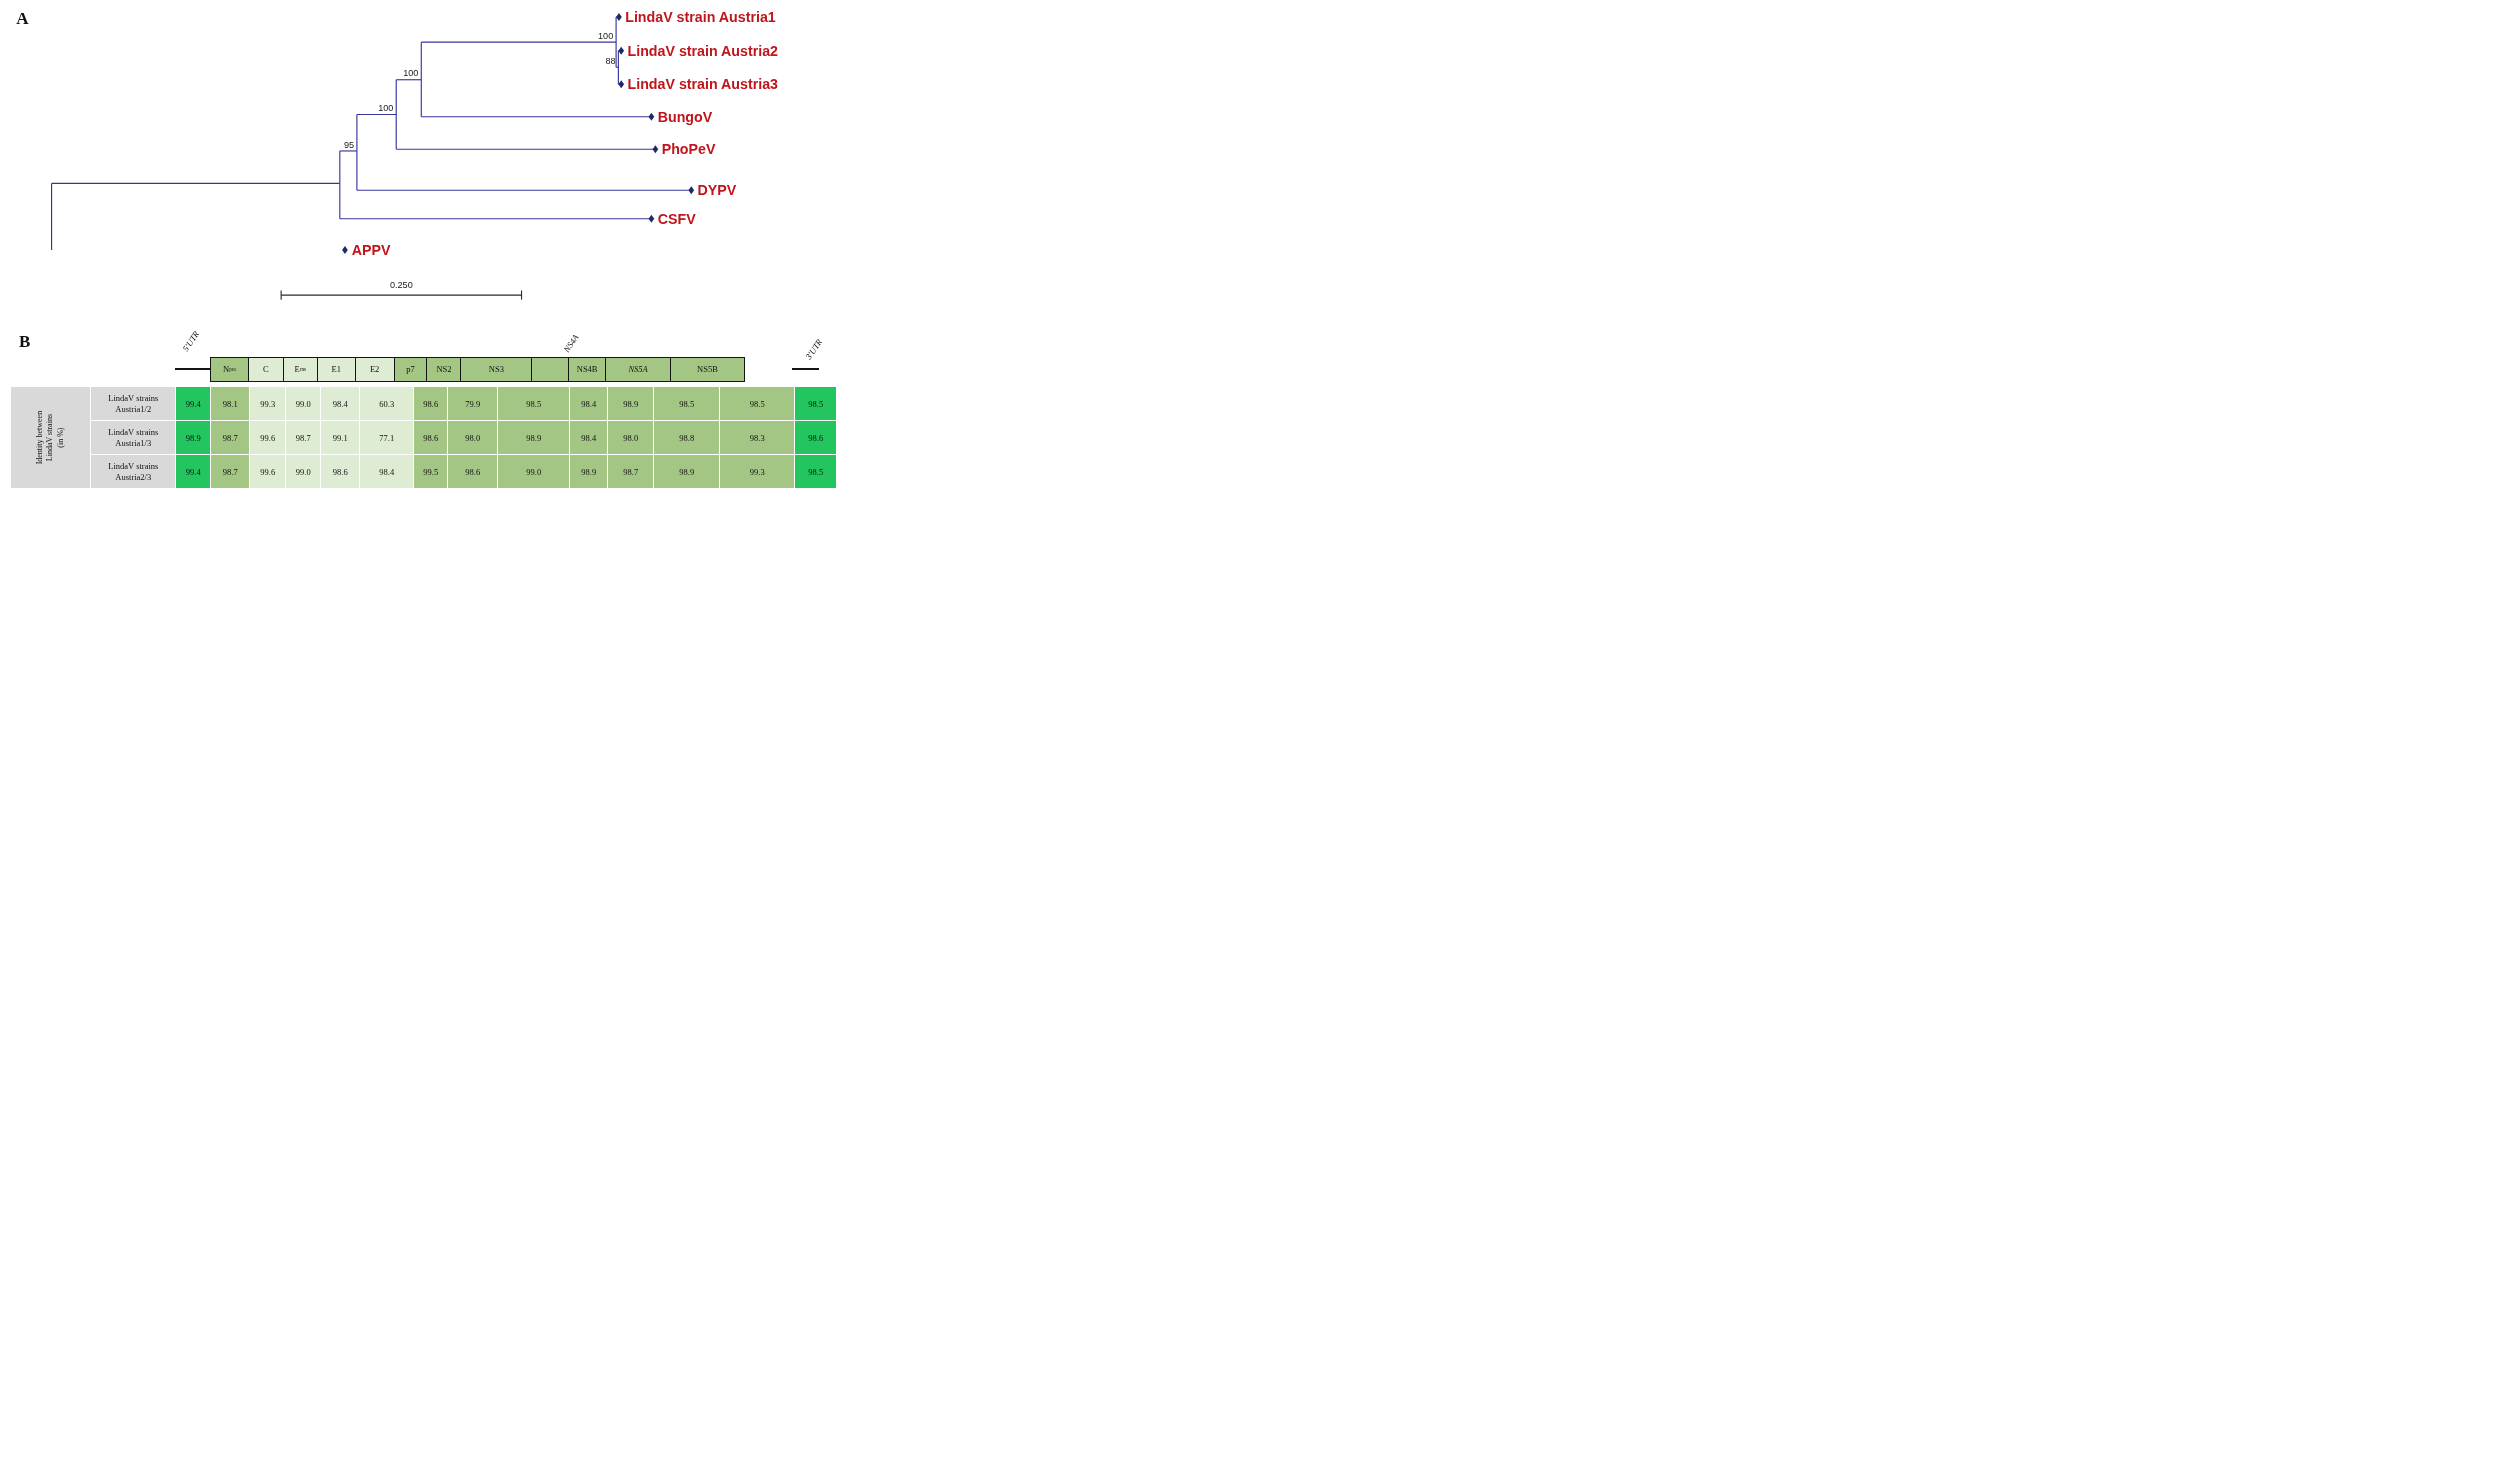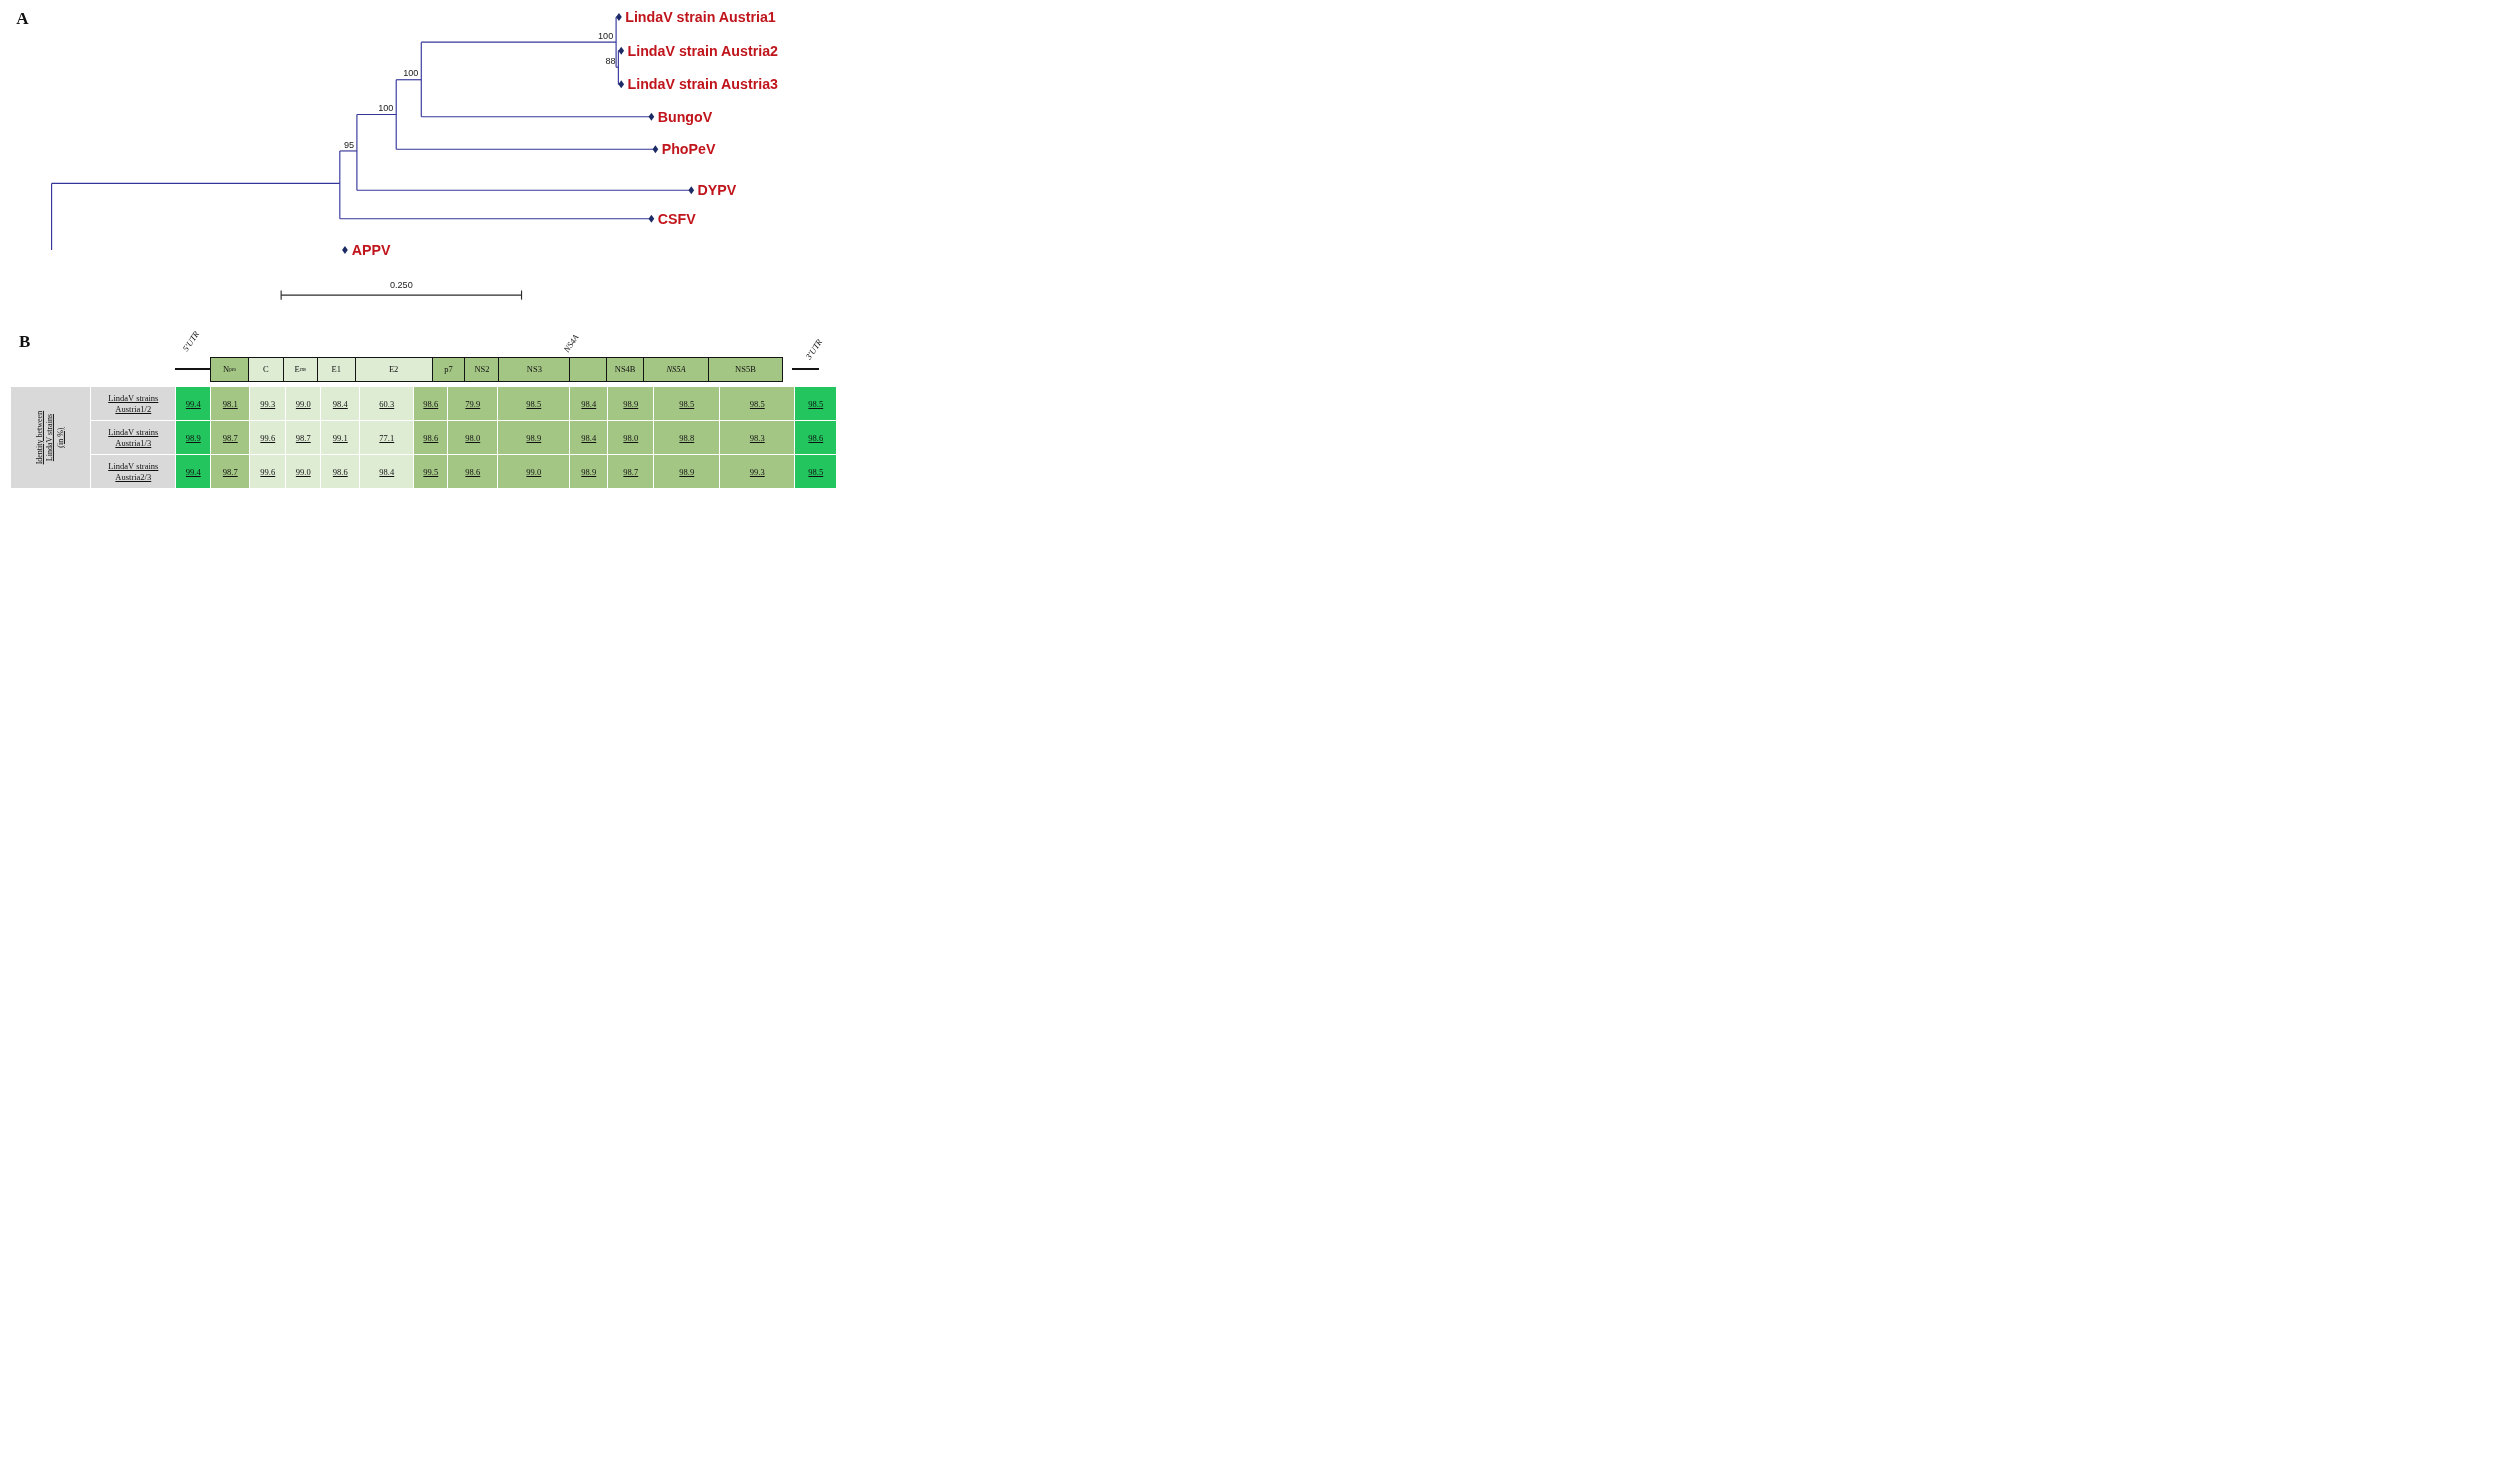--- a/index.html
+++ b/index.html
@@ -36,21 +36,21 @@
   .seg:first-child { margin-left:0; }
   .seg sup { font-size:5.1px; line-height:0; vertical-align:super; }
   .g  { background:#a4c685; }
   .lg { background:#dfecd4; }
   .gray  { background:#d9d9d9; }
   .lgray { background:#22c55e; }
   
   table.ident {
     position:absolute; left:10.3px; top:386px; border-collapse:collapse;
     border:1.7px solid #101010; table-layout:fixed;
-    font-family:"Liberation Serif", serif; color:#111;text-decoration:underline;
+    font-family:"Liberation Serif", serif; color:#111;
   }
   table.ident td {
     border:1.1px solid #ffffff; text-align:center; vertical-align:middle;
     height:33px; padding:0; font-size:8.5px;
   }
   td.thickL { border-left:1.7px solid #101010; }
   td.namecell { font-size:8.5px; line-height:1.25; }
   td.rotcell  { }
   .rotinner { transform:rotate(-90deg); font-size:8px; line-height:1.3; white-space:nowrap; }
 </style>
@@ -142,21 +142,21 @@
         <sup></sup>
       </div>
     <div class="seg lg" style="width:35px;">
         <span>E</span>
         <sup>rns</sup>
       </div>
     <div class="seg lg" style="width:39px;">
         <span>E1</span>
         <sup></sup>
       </div>
-    <div class="seg lg" style="width:78px;font-family:Liberation Serif, serif;">
+    <div class="seg lg" style="width:40px;font-family:Liberation Serif, serif;">
         <span>E2</span>
         <sup></sup>
       </div>
     <div class="seg g" style="width:34px;">
         <span>p7</span>
         <sup></sup>
       </div>
     <div class="seg g" style="width:35px;">
         <span>NS2</span>
         <sup></sup>

